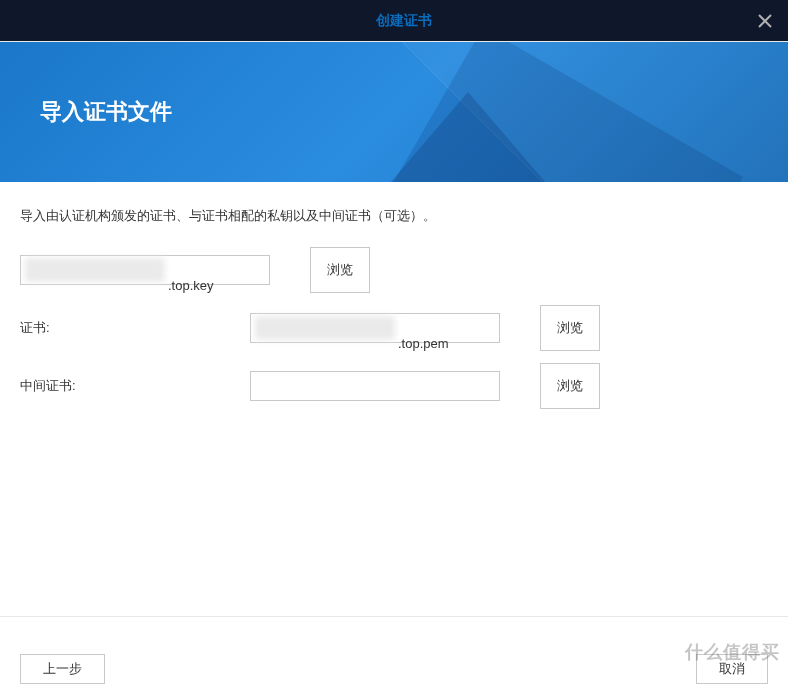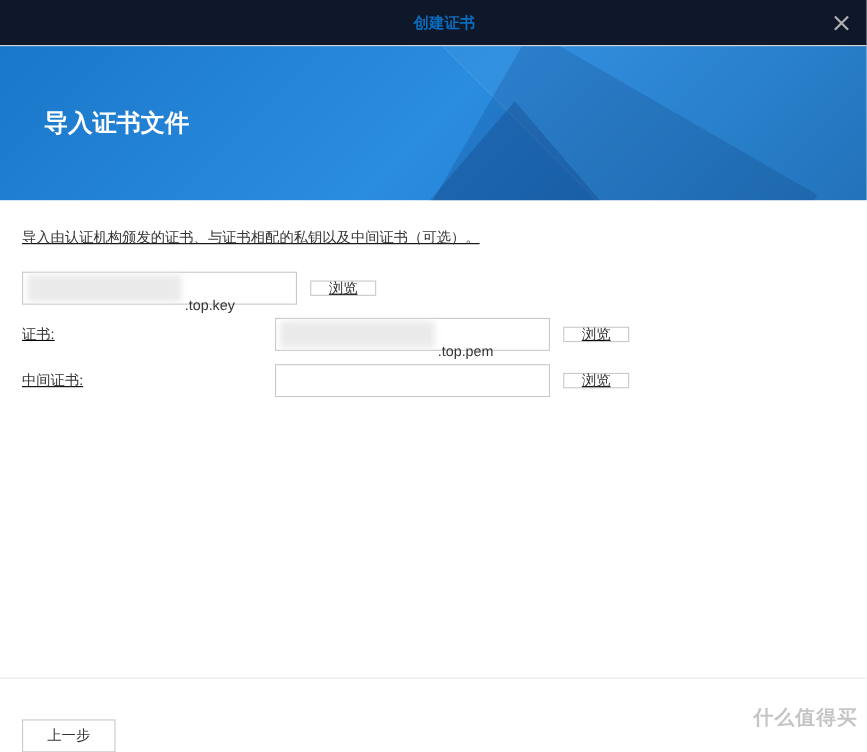--- a/index.html
+++ b/index.html
@@ -77,21 +77,20 @@
     .tri1 {
       position: absolute;
       right: 200px; bottom: -50px;
       width: 0; height: 0;
       border-left: 120px solid transparent;
       border-right: 120px solid transparent;
       border-bottom: 140px solid rgba(10,50,110,0.25);
     }
     .content {
       padding: 25px 4px 0 20px;
-      text-decoration: underline;
     }
     .desc {
       color: #333;
       font-size: 13px;
       margin-bottom: 22px;
     }
     .form-row {
       display: flex;
       align-items: center;
       margin-bottom: 12px;
@@ -131,29 +130,30 @@
       height: 30px;
       line-height: 30px;
       padding: 0 8px;
       color: #333;
       pointer-events: none;
       display: flex;
       align-items: center;
     }
     .browse-btn {
       width: 60px;
-      height: 14px;
+      height: 46px;
       border: 1px solid #c9c9c9;
       background: #fff;
       color: #333;
       font-size: 13px;
       cursor: pointer;
       display: flex;
       align-items: center;
       justify-content: center;
+      margin-left: 28px;
     }
     .footer {
       position: absolute;
       bottom: 0; left: 0; right: 0;
       height: 68px;
       border-top: 1px solid #e8e8e8;
       display: flex;
       align-items: flex-end;
       padding: 0 20px;
     }
@@ -250,15 +250,16 @@
     <div class="input-wrap">
       <input class="form-input" type="text" value="" style="">
     </div>
     <div class="browse-btn">浏览</div>
   </div>
 </div>
 
 <div class="footer">
   <div class="btn">上一步</div>
   <div class="spacer"></div>
+  <div class="btn">取消</div>
 </div>
 
 <div class="watermark">什么值得买</div>
 
 </body></html>

